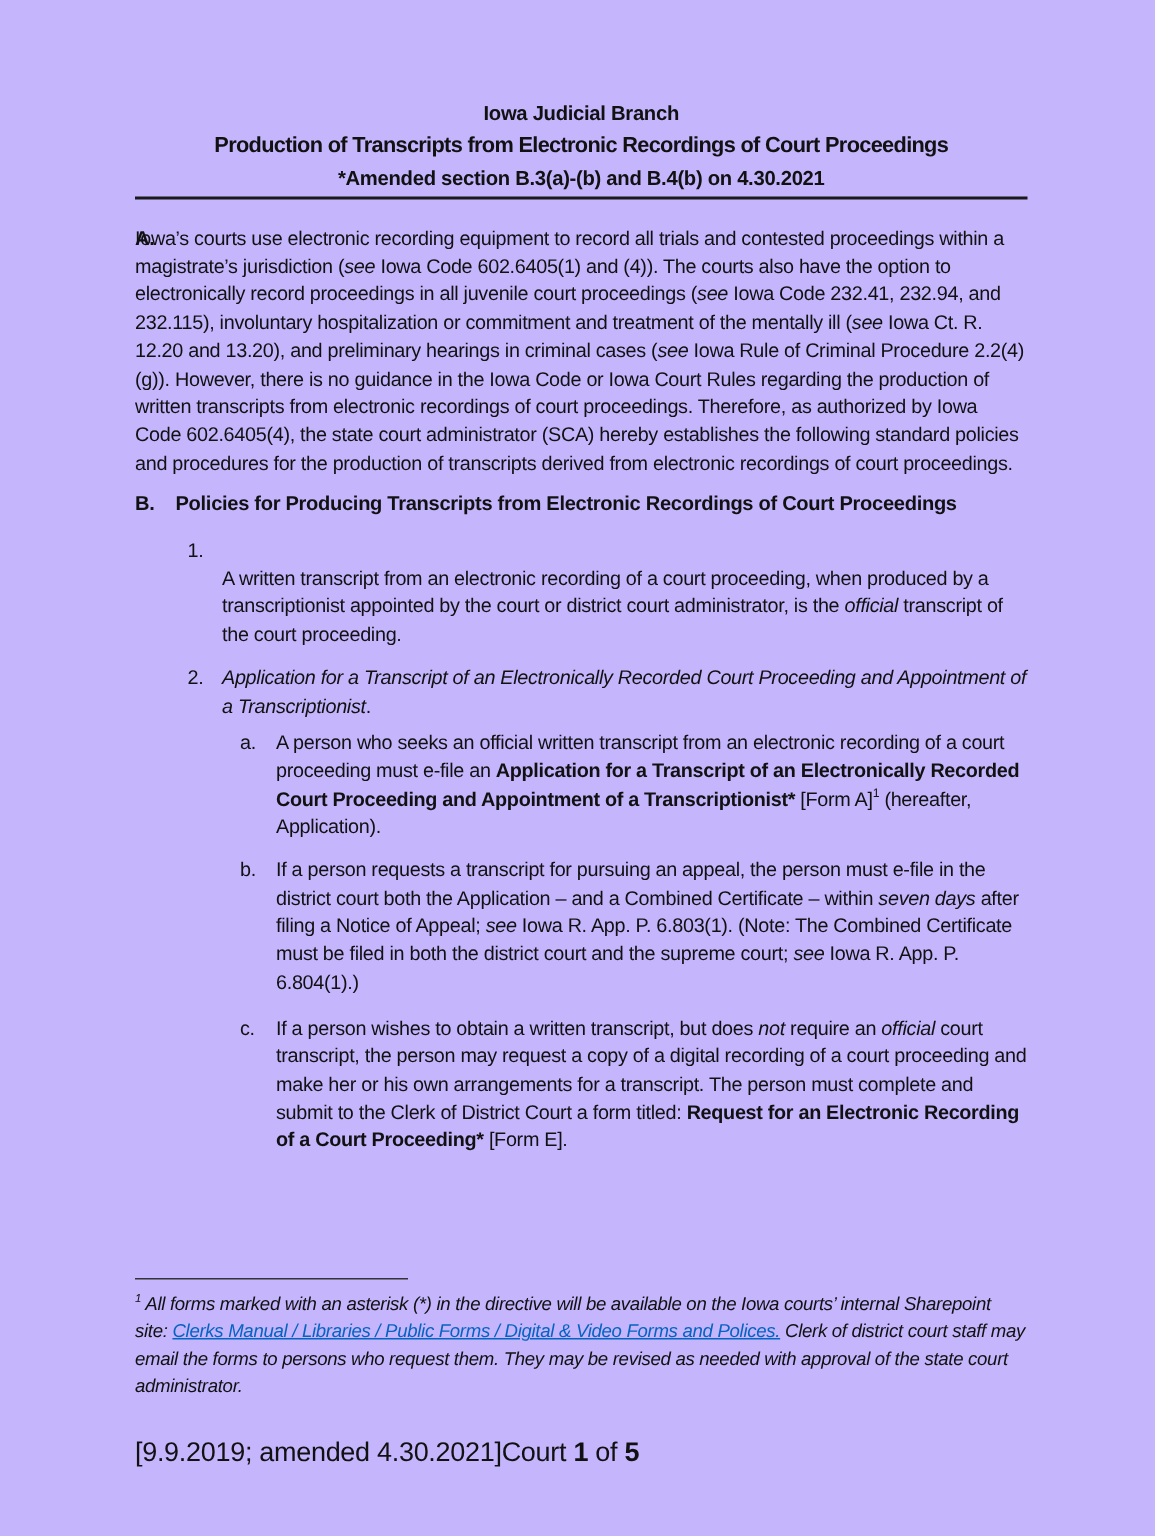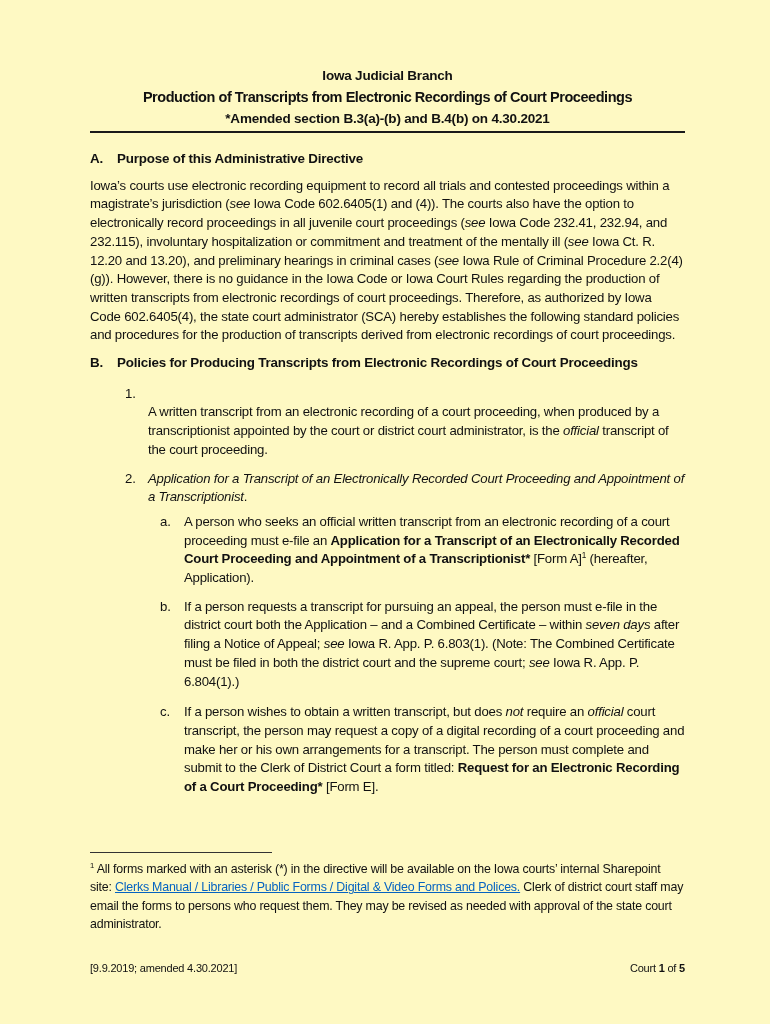--- a/index.html
+++ b/index.html
@@ -1,20 +1,20 @@
 <!DOCTYPE html>
 <html><head>
 <meta charset="utf-8">
 <style>
   html, body { margin: 0; padding: 0; background: #ffffff; }
   .page {
     position: relative;
     width: 770px;
     height: 1024px;
-    background: #fef9c3;
+    background: #c4b5fd;
     color: #111111;
     font-family: "Liberation Sans", sans-serif;
     font-size: 13.2px;
     line-height: 18.7px;
     letter-spacing: -0.2px;
     box-sizing: border-box;
     padding: 66px 85px 0 90px;
     overflow: hidden;
   }
   .center { text-align: center; }
@@ -52,49 +52,49 @@
   a.link { color: #0563C1; text-decoration: underline; cursor: pointer; }
 
   .footnote-block {
     position: absolute;
     left: 90px;
     right: 85px;
     top: 852px;
     font-size: 12.4px;
     line-height: 18.4px;
     letter-spacing: -0.2px;
+    font-style: italic;
   }
   .footnote-rule { border: 0; border-top: 1.5px solid #333333; width: 182px; margin: 0 0 7px 0; }
 
   .page-footer {
     position: absolute;
     left: 90px;
     right: 85px;
     top: 959px;
     display: flex;
-    justify-content: space-between;
-    font-size: 11px;
+    justify-content: flex-start;
+    font-size: 18px;
     letter-spacing: -0.2px;
   }
 </style>
 </head>
 <body>
 
 <div class="page">
 
   <div class="center">
     <div class="org">Iowa Judicial Branch</div>
     <div class="title">Production of Transcripts from Electronic Recordings of Court Proceedings</div>
     <div class="amend">*Amended section B.3(a)-(b) and B.4(b) on 4.30.2021</div>
   </div>
   <hr class="header-rule">
 
   <div class="sec-heading sec-a-heading">
     <span class="marker">A.</span>
-    <span>Purpose of this Administrative Directive</span>
   </div>
 
   <div class="para-a"><span>Iowa’s courts use electronic recording equipment to record all trials and contested proceedings within a magistrate’s jurisdiction (</span><span class="i">see</span><span> Iowa Code 602.6405(1) and (4)).  The courts also have the option to electronically record proceedings in all juvenile court proceedings (</span><span class="i">see</span><span> Iowa Code 232.41, 232.94, and 232.115), involuntary hospitalization or commitment and treatment of the mentally ill (</span><span class="i">see</span><span> Iowa Ct. R. 12.20 and 13.20), and preliminary hearings in criminal cases (</span><span class="i">see</span><span> Iowa Rule of Criminal Procedure 2.2(4)(g)).  However, there is no guidance in the Iowa Code or Iowa Court Rules regarding the production of written transcripts from electronic recordings of court proceedings.  Therefore, as authorized by Iowa Code 602.6405(4), the state court administrator (SCA) hereby establishes the following standard policies and procedures for the production of transcripts derived from electronic recordings of court proceedings.</span></div>
 
   <div class="sec-heading sec-b-heading">
     <span class="marker">B.</span>
     <span>Policies for Producing Transcripts from Electronic Recordings of Court Proceedings</span>
   </div>
 
   <div class="item-l1 item-1">

